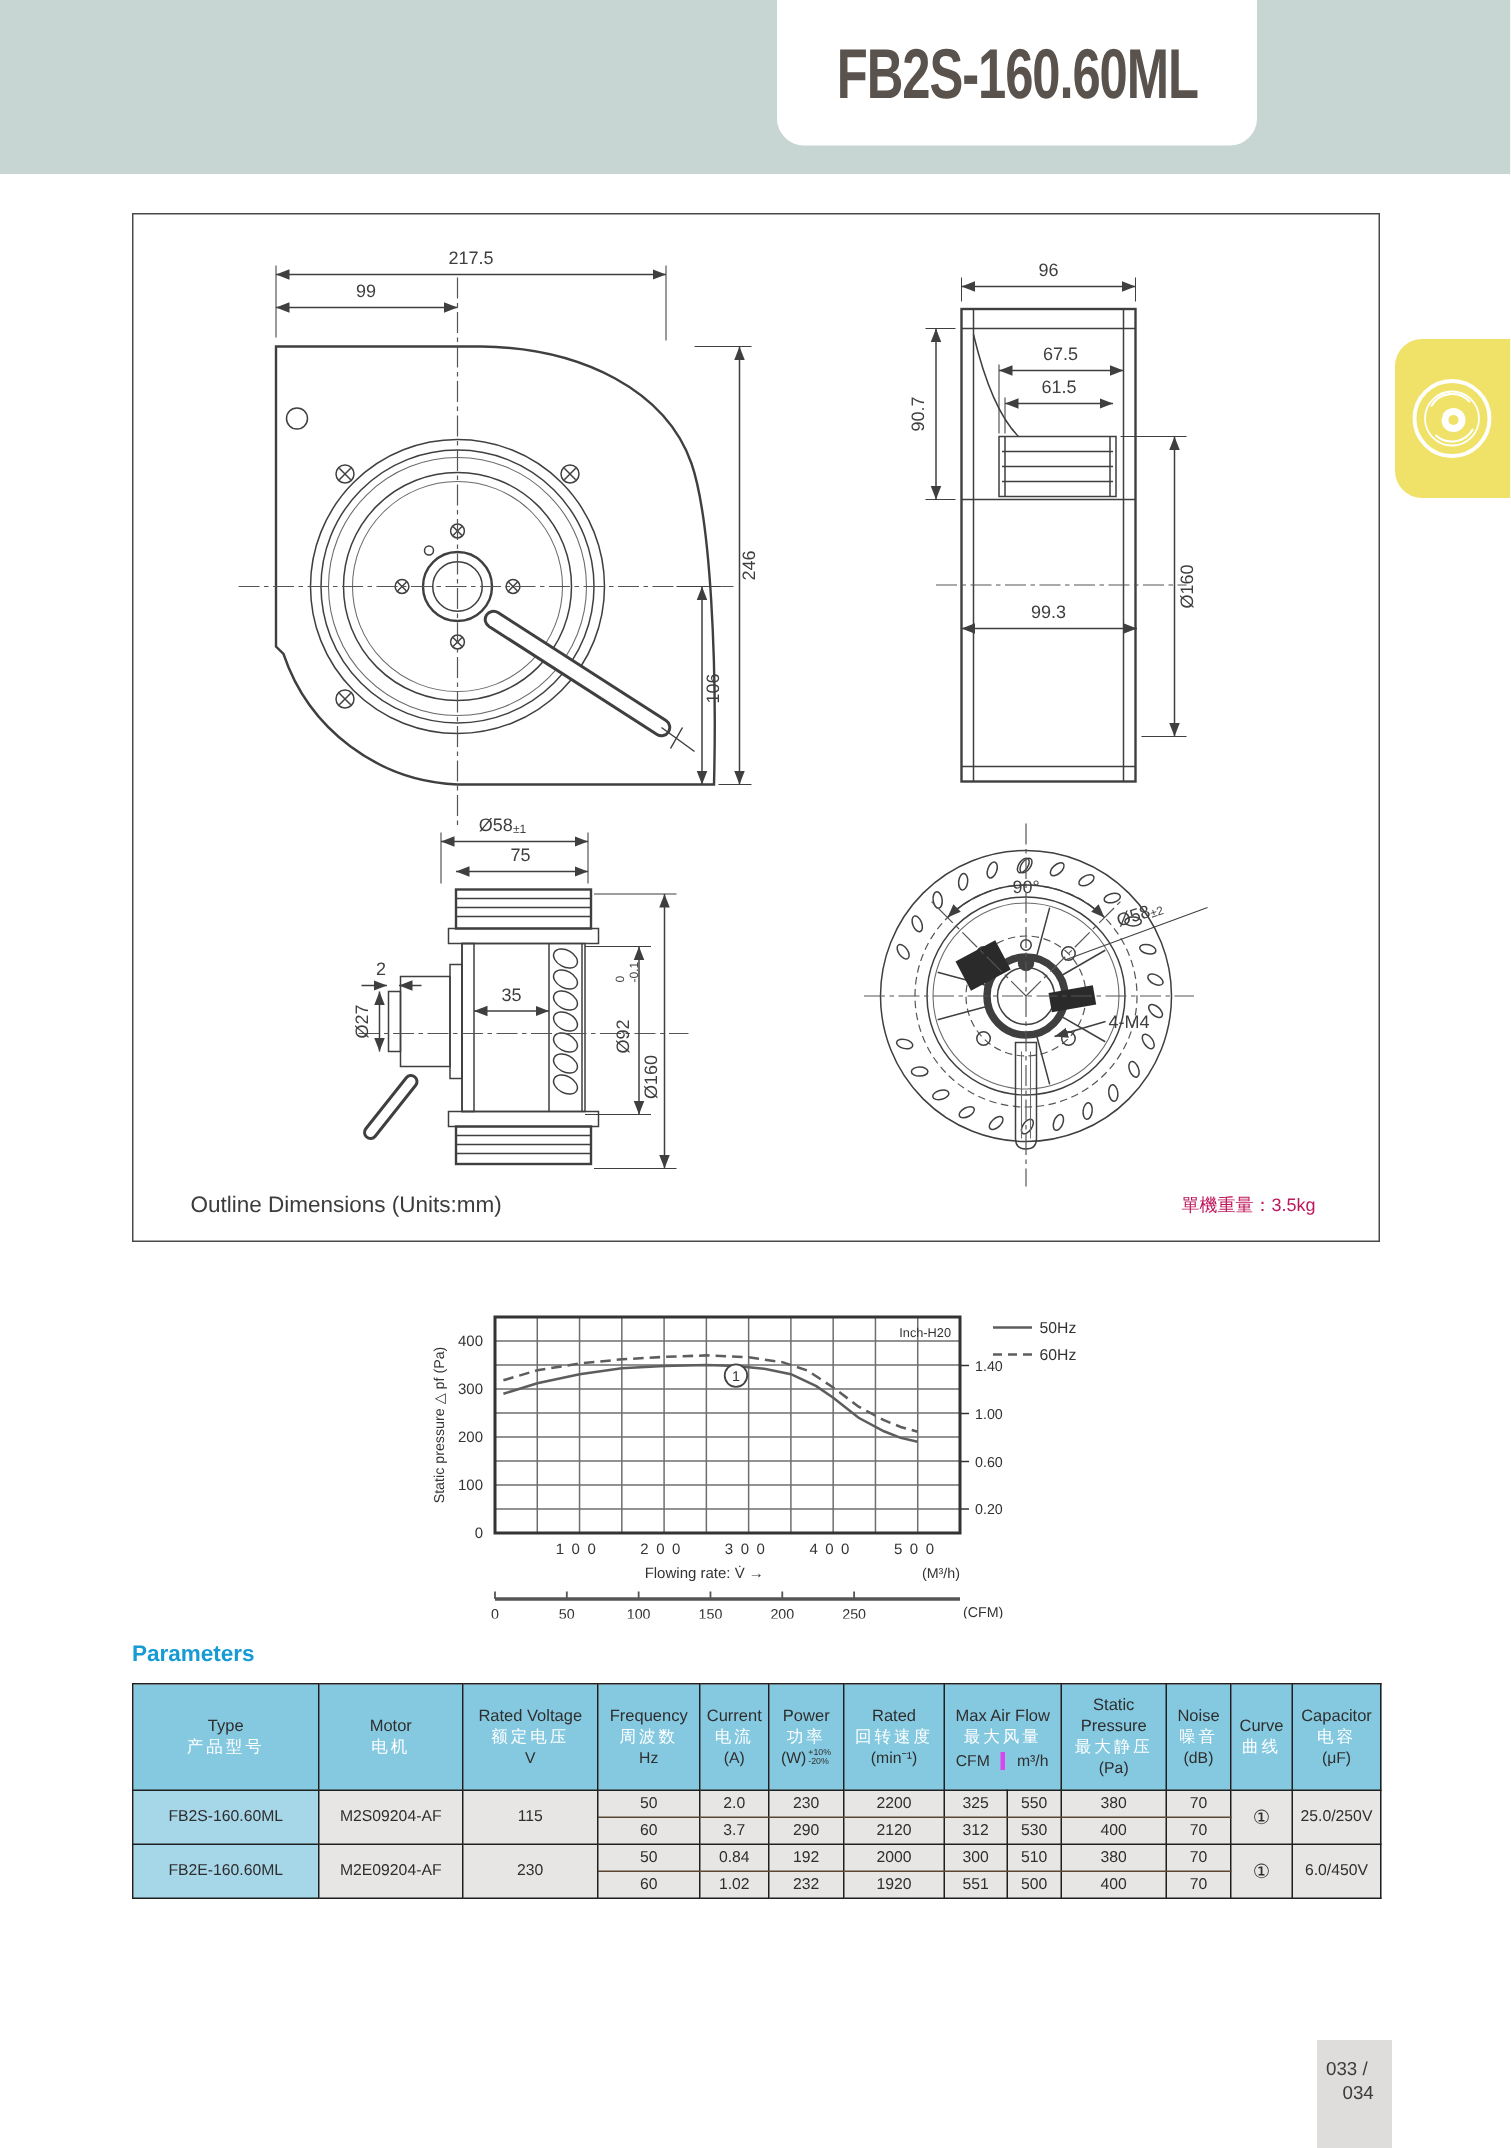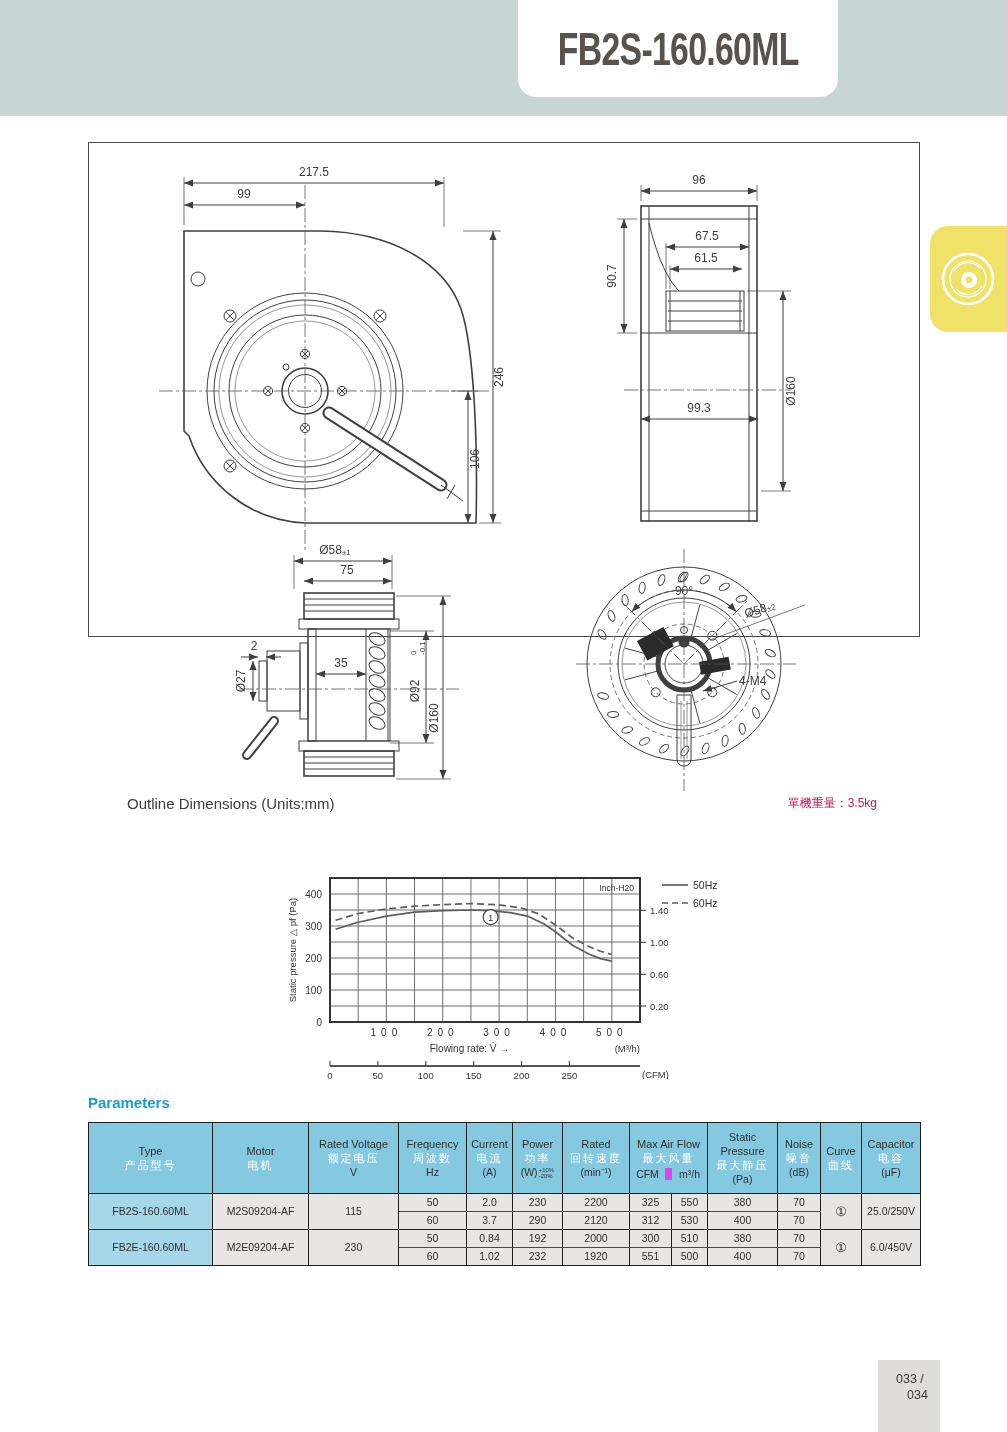--- a/index.html
+++ b/index.html
@@ -8,21 +8,21 @@
   
   .band{position:absolute;left:0;top:0;width:1007px;height:116px;background:#c7d6d2;}
   .title-box{position:absolute;left:518px;top:0;width:320px;height:97px;background:#fff;
              border-radius:0 0 18px 18px;display:flex;align-items:center;justify-content:center;}
   .title{font-size:47px;font-weight:bold;color:#59524d;letter-spacing:-1px;white-space:nowrap;
          transform:scaleX(0.72);}
   
   .ytab{position:absolute;left:930px;top:226px;width:77px;height:106px;background:#f0e269;
         border-radius:18px 0 0 18px;}
   
-  .panel{position:absolute;left:88px;top:142px;width:832px;height:495px;border:1px solid #4a4a4a;box-sizing:border-box;}
+  .panel{position:absolute;left:88px;top:142px;width:832px;height:686px;border:1px solid #4a4a4a;box-sizing:border-box;}
   .cap-left{position:absolute;left:38px;top:652px;font-size:15px;color:#3c3c3c;}
   .cap-right{position:absolute;right:42px;top:652px;font-size:12px;color:#be185d;}
   
   .ln{stroke:#3f3f3f;stroke-width:1;fill:none;}
   .ln2{stroke:#3f3f3f;stroke-width:1.6;fill:none;}
   .thin{stroke:#6a6a6a;stroke-width:.7;fill:none;}
   .cl{stroke:#555;stroke-width:.8;fill:none;stroke-dasharray:14 3 3 3;}
   .dsh{stroke:#555;stroke-width:.8;fill:none;stroke-dasharray:5 3;}
   .dim{stroke:#3f3f3f;stroke-width:1;fill:none;marker-start:url(#as);marker-end:url(#ae);}
   .dime{stroke:#3f3f3f;stroke-width:1;fill:none;marker-end:url(#ae);}
@@ -36,28 +36,28 @@
   .ptable{position:absolute;left:88px;top:1122px;border-collapse:collapse;table-layout:fixed;width:832px;}
   .ptable th,.ptable td{border:1px solid #1f1f1f;padding:0;text-align:center;vertical-align:middle;}
   .ptable thead th{background:#85c9e0;height:70px;font-weight:normal;}
   .h-en{font-size:11px;color:#2e2e2e;line-height:14px;}
   .h-cn{font-size:11px;color:#fff;letter-spacing:2px;line-height:15px;}
   .h-un{font-size:10.5px;color:#2e2e2e;line-height:13px;}
   .tol{display:inline-block;vertical-align:middle;line-height:6px;text-align:left;}
   .tol div{font-size:6.5px;transform:scale(.9);color:#2e2e2e;}
   .af-units{display:flex;margin-top:2px;}
   .af-units div{flex:1;font-size:10.5px;color:#2e2e2e;}
-  .af-units div:first-child{border-right:7px solid #d946ef;}
+  .af-units div:first-child{border-right:3px solid #d946ef;}
   .ptable td{background:#e7e6e4;font-size:10.5px;color:#2e2e2e;height:17px;line-height:17px;}
   .ptable td.typecell{background:#a6d7e9;}
   .ptable tr.sub1 td.v{border-bottom:1px solid #5a4632;}
   .ptable td.curve{font-size:13px;}
   
   .footer-box{position:absolute;left:878px;top:1360px;width:50px;height:72px;background:#dedddb;
-              font-size:12.5px;color:#3c3c3c;padding-left:12px;}
+              font-size:12.5px;color:#3c3c3c;}
   .footer-box .l1{margin:12px 0 0 6px;}
   .footer-box .l2{margin:2px 0 0 17px;}
 </style>
 </head>
 <body>
 
 <div id="page">
 
   <div class="band">
     <div class="title-box">

